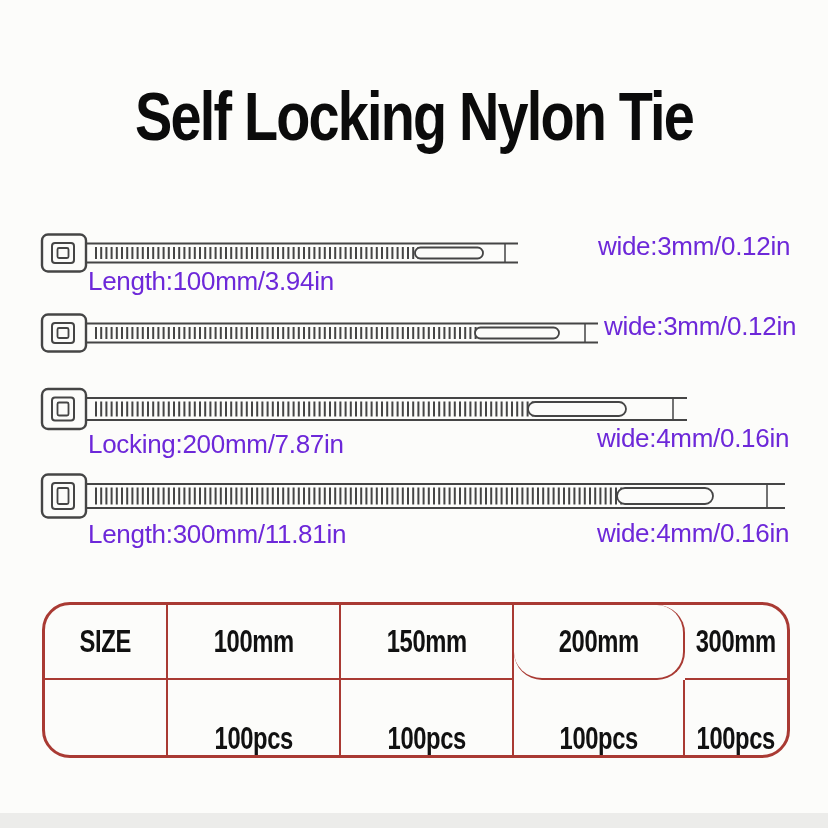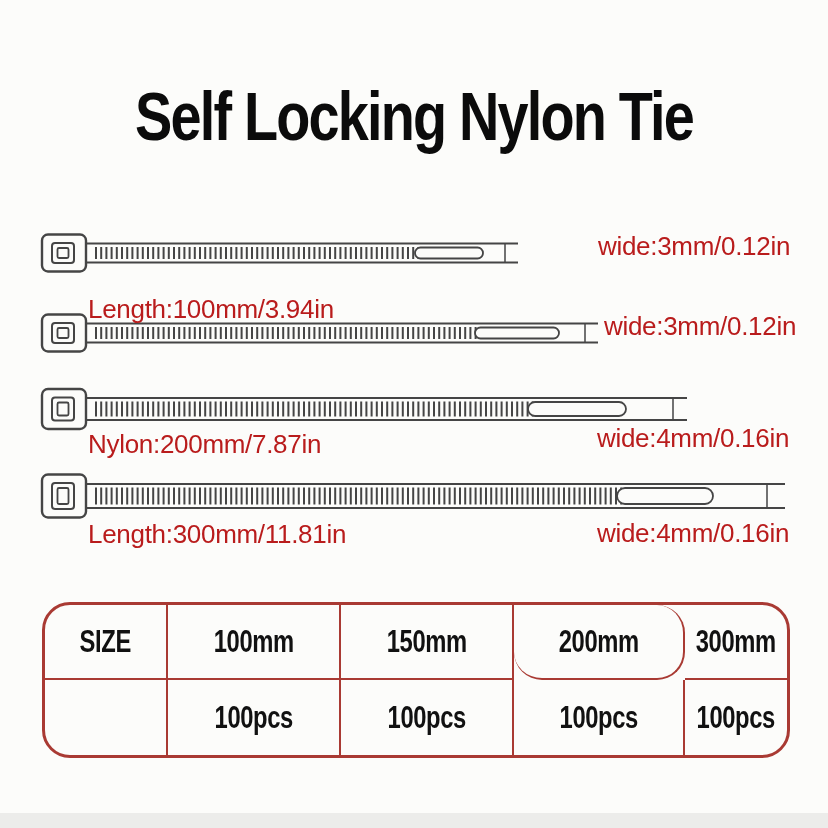--- a/index.html
+++ b/index.html
@@ -13,24 +13,24 @@
   .page-title{
     position:absolute;top:76px;left:0;width:828px;
     text-align:center;margin:0;
     font-size:62px;font-weight:bold;letter-spacing:-2px;
     color:#0b0b0b;
     transform:scaleX(0.9) scaleY(1.12);transform-origin:center top;
     white-space:nowrap;
   }
   svg.tie{position:absolute;left:40px;overflow:visible;}
   .tie-label{
-    position:absolute;font-size:26px;color:#b91c1c;white-space:nowrap;
+    position:absolute;font-size:26px;color:#6d28d9;white-space:nowrap;
     letter-spacing:-0.3px;
   }
-  .len-0{left:88px;top:266px;margin-top:28px;}
+  .len-0{left:88px;top:266px;}
   .wide-0{left:598px;top:231px;}
   .len-1{left:88px;top:346px;}
   .wide-1{left:604px;top:311px;}
   .len-2{left:88px;top:429px;}
   .wide-2{left:597px;top:423px;}
   .len-3{left:88px;top:519px;text-align:center;}
   .wide-3{left:597px;top:518px;}
   .size-table{
     position:absolute;left:42px;top:602px;width:748px;height:156px;
     border:3px solid #a93a33;border-radius:28px;overflow:hidden;
@@ -39,21 +39,21 @@
     grid-template-rows:1fr 1fr;
     box-sizing:border-box;
   }
   .cell{
     display:flex;align-items:center;justify-content:center;
     border-right:2.5px solid #a93a33;
     border-bottom:2.5px solid #a93a33;
     box-sizing:border-box;
   }
   .cell.last-col{border-right:none;}
-  .cell.bottom-row{border-bottom:none;}
+  .cell.bottom-row{border-bottom:none;align-items:flex-end;}
   .cond{
     font-weight:bold;font-size:29px;color:#111;letter-spacing:-0.5px;
     transform:scaleX(0.82) scaleY(1.1);white-space:nowrap;
   }
   .bottom-band{
     position:absolute;left:0;top:813px;width:828px;height:15px;
     background:#ececea;
   }
 </style>
 </head>
@@ -102,21 +102,21 @@
       <line x1="55" y1="27" x2="607" y2="27" stroke="#454545" stroke-width="17" stroke-dasharray="2 3.2"></line>
       <rect x="577" y="19" width="96" height="16" rx="8" ry="8" fill="#fcfcfa" stroke="#454545" stroke-width="1.8"></rect>
       <line x1="727" y1="15" x2="727" y2="39" stroke="#454545" stroke-width="1.5"></line>
     </svg>
 
   <div class="tie-label len-0">Length:100mm/3.94in</div>
   <div class="tie-label wide-0">wide:3mm/0.12in</div>
 
   <div class="tie-label wide-1">wide:3mm/0.12in</div>
 
-  <div class="tie-label len-2">Nylon:200mm/7.87in</div>
+  <div class="tie-label len-2">Locking:200mm/7.87in</div>
   <div class="tie-label wide-2">wide:4mm/0.16in</div>
 
   <div class="tie-label len-3">Length:300mm/11.81in</div>
   <div class="tie-label wide-3">wide:4mm/0.16in</div>
 
   <div class="size-table" style="border-color: rgb(169, 58, 51);">
     <div class="cell" style="border-right-color: rgb(169, 58, 51); border-bottom-color: rgb(169, 58, 51);">
       <span class="cond">SIZE</span>
     </div>
     <div class="cell" style="border-right-color: rgb(169, 58, 51); border-bottom-color: rgb(169, 58, 51);">

